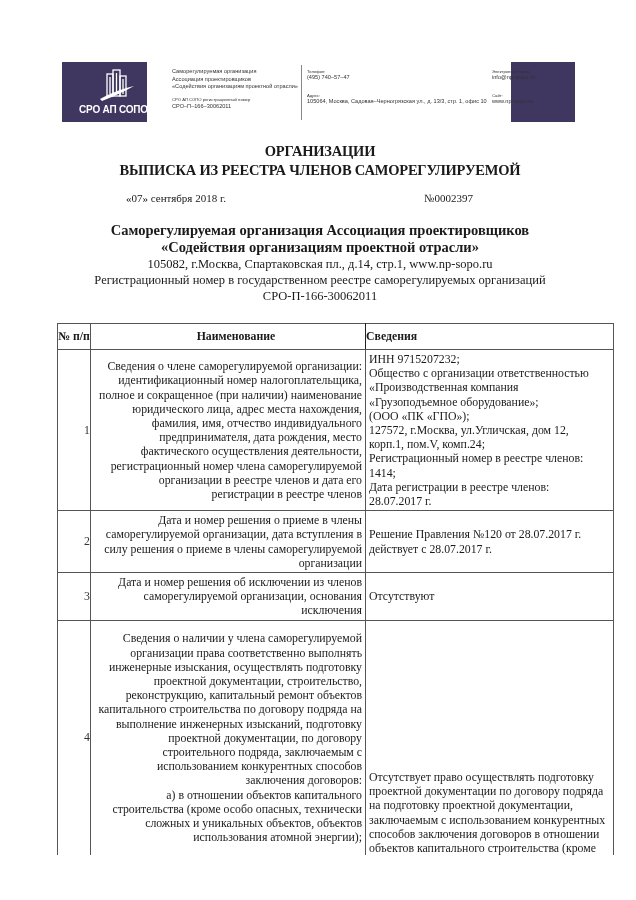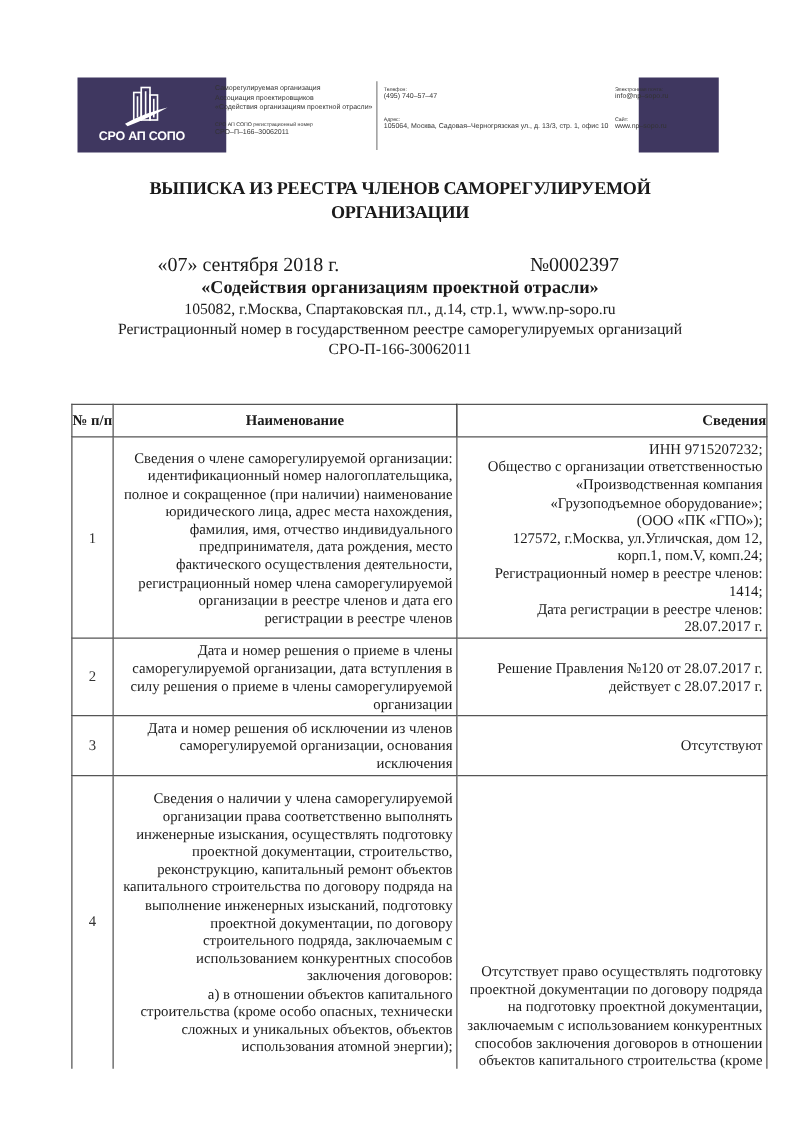--- a/index.html
+++ b/index.html
@@ -1,55 +1,55 @@
 <!DOCTYPE html>
 <html><head>
   <meta charset="utf-8">
   <style>
     * { margin: 0; padding: 0; box-sizing: border-box; }
     html, body { width: 636px; height: 900px; background: #ffffff; overflow: hidden; }
     body { position: relative; font-family: "Liberation Serif", "DejaVu Serif", serif; color: #1a1a1a; }
 
     
     .banner { position: absolute; left: 62px; top: 62px; width: 513px; height: 60px; background: #ffffff; }
-    .logo-block { position: absolute; left: 0; top: 0; width: 119px; height: 60px; background: #3f3760; }
+    .logo-block { position: absolute; left: 0; top: 0; width: 85px; height: 60px; background: #3f3760; }
     .logo-icon { position: absolute; left: 34px; top: 6px; width: 40px; height: 36px; }
     .logo-text { position: absolute; left: 0; width: 103px; top: 42px; text-align: center; color: #fff;
                  font-family: "Liberation Sans", "DejaVu Sans", sans-serif; font-weight: bold; font-size: 10px; letter-spacing: -0.2px; }
     .org-block { position: absolute; left: 110px; top: 6px; width: 125px; font-family: "Liberation Sans", "DejaVu Sans", sans-serif; color: #333; }
     .org-line { font-size: 5.6px; line-height: 7.5px; white-space: nowrap; }
     .org-reg-label { font-size: 4.2px; margin-top: 6px; line-height: 6px; white-space: nowrap; }
     .org-reg { font-size: 5.6px; line-height: 7px; white-space: nowrap; }
     .vdiv { position: absolute; left: 239px; top: 3px; width: 1px; height: 55px; background: #888; }
     .contact-block { position: absolute; left: 245px; top: 7px; font-family: "Liberation Sans", "DejaVu Sans", sans-serif; color: #333; }
     .c-label { font-size: 4.2px; line-height: 5px; white-space: nowrap; }
     .c-val { font-size: 5.6px; line-height: 7px; white-space: nowrap; }
     .contact-gap { height: 12px; }
     .right-purple { position: absolute; left: 449px; top: 0; width: 64px; height: 60px; background: #3f3760; }
     .contact-block-2 { position: absolute; left: 430px; top: 7px; font-family: "Liberation Sans", "DejaVu Sans", sans-serif; color: #333; }
     .contact-block-2 .c-val { color: #333; }
 
     
     .doc-title { position: absolute; left: 60px; width: 520px; top: 142px; text-align: center; font-weight: bold;
                  font-size: 14.5px; line-height: 19px; letter-spacing: -0.2px; }
-    .date-line { position: absolute; top: 204px; font-size: 16px; text-align: right; }
+    .date-line { position: absolute; top: 192px; font-size: 11px; text-align: right; }
     .date-left { left: 126px; }
     .date-right { left: 424px; }
 
     .org-head { position: absolute; left: 60px; width: 520px; top: 222px; text-align: center; }
     .org-head .b { font-weight: bold; font-size: 14.5px; line-height: 17px; }
     .org-head .r { font-size: 12.5px; line-height: 16px; }
 
     
     table.reg { position: absolute; left: 57px; top: 323px; width: 557px; border-collapse: collapse; font-size: 11.8px; }
     table.reg td, table.reg th { border: 1px solid #555; vertical-align: middle; }
     table.reg th { font-weight: bold; font-size: 11.8px; height: 26px; line-height: 13px; }
-    .c-num { width: 33px; text-align: center; margin-top: 28px; }
+    .c-num { width: 33px; text-align: right; margin-top: 28px; }
     .c-name { width: 276px; }
-    .c-info { width: 248px; text-align: right; font-family: Liberation Serif, serif; }
+    .c-info { width: 248px; text-align: left; font-family: Liberation Serif, serif; }
     td.c-name { border-left: 1.5px solid #222; border-right: 1.5px solid #222; text-align: right; padding: 2px 3px 2px 4px; line-height: 14.2px; vertical-align: top; }
     td.c-info { padding: 2px 3px; line-height: 14.2px; }
     td.c-num { color: #333; }
     tr.r1 td { height: 153px; }
     tr.r2 td { height: 51px; }
     tr.r3 td { height: 44px; }
     tr.r4 td { height: 235px; }
     tr.r4 td.c-info { vertical-align: bottom; padding-bottom: 0; }
     tr.r4 { border-bottom: none; }
     .line { display: block; white-space: nowrap; }
@@ -96,28 +96,29 @@
   <div class="contact-block-2">
     <div class="c-label">Электронная почта:</div>
     <div class="c-val">info@np–sopo.ru</div>
     <div class="contact-gap"></div>
     <div class="c-label">Сайт:</div>
     <div class="c-val">www.np–sopo.ru</div>
   </div>
 </div>
 
 <div class="doc-title">
+  <div>ОРГАНИЗАЦИИ</div>
   <div>ВЫПИСКА ИЗ РЕЕСТРА ЧЛЕНОВ САМОРЕГУЛИРУЕМОЙ</div>
-  <div>ОРГАНИЗАЦИИ</div>
 </div>
 
 <div class="date-line date-left">«07» сентября 2018 г.</div>
 <div class="date-line date-right">№0002397</div>
 
 <div class="org-head">
+  <div class="b">Саморегулируемая организация Ассоциация проектировщиков</div>
   <div class="b">«Содействия организациям проектной отрасли»</div>
   <div class="r">105082, г.Москва, Спартаковская пл., д.14, стр.1, www.np-sopo.ru</div>
   <div class="r">Регистрационный номер в государственном реестре саморегулируемых организаций</div>
   <div class="r">СРО-П-166-30062011</div>
 </div>
 
 <table class="reg">
   <tbody>
       <tr>
     <th class="c-num">№ п/п</th>

